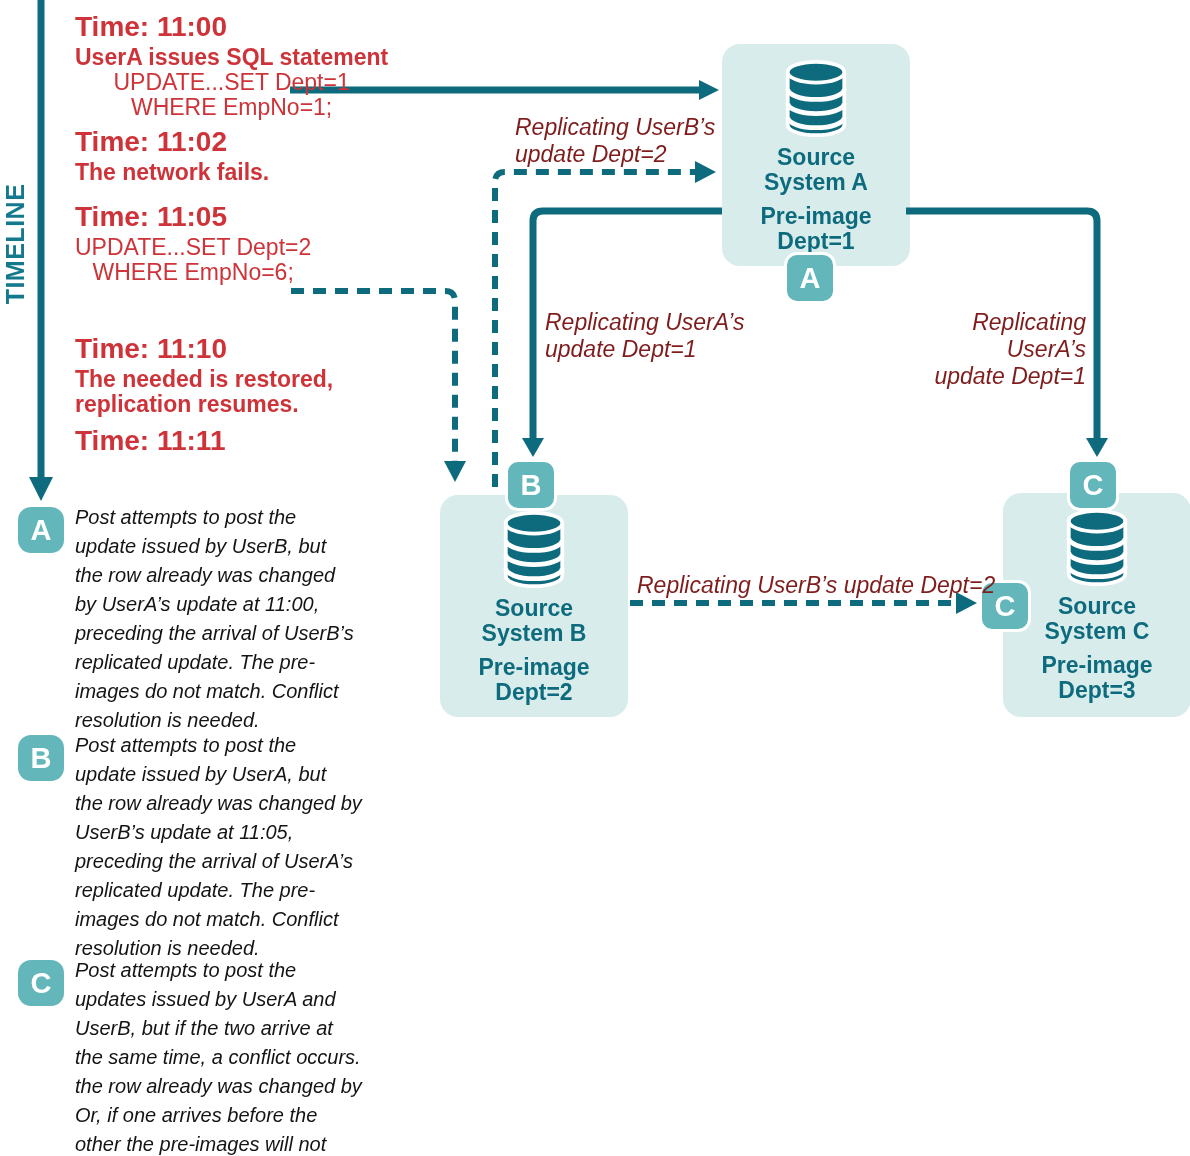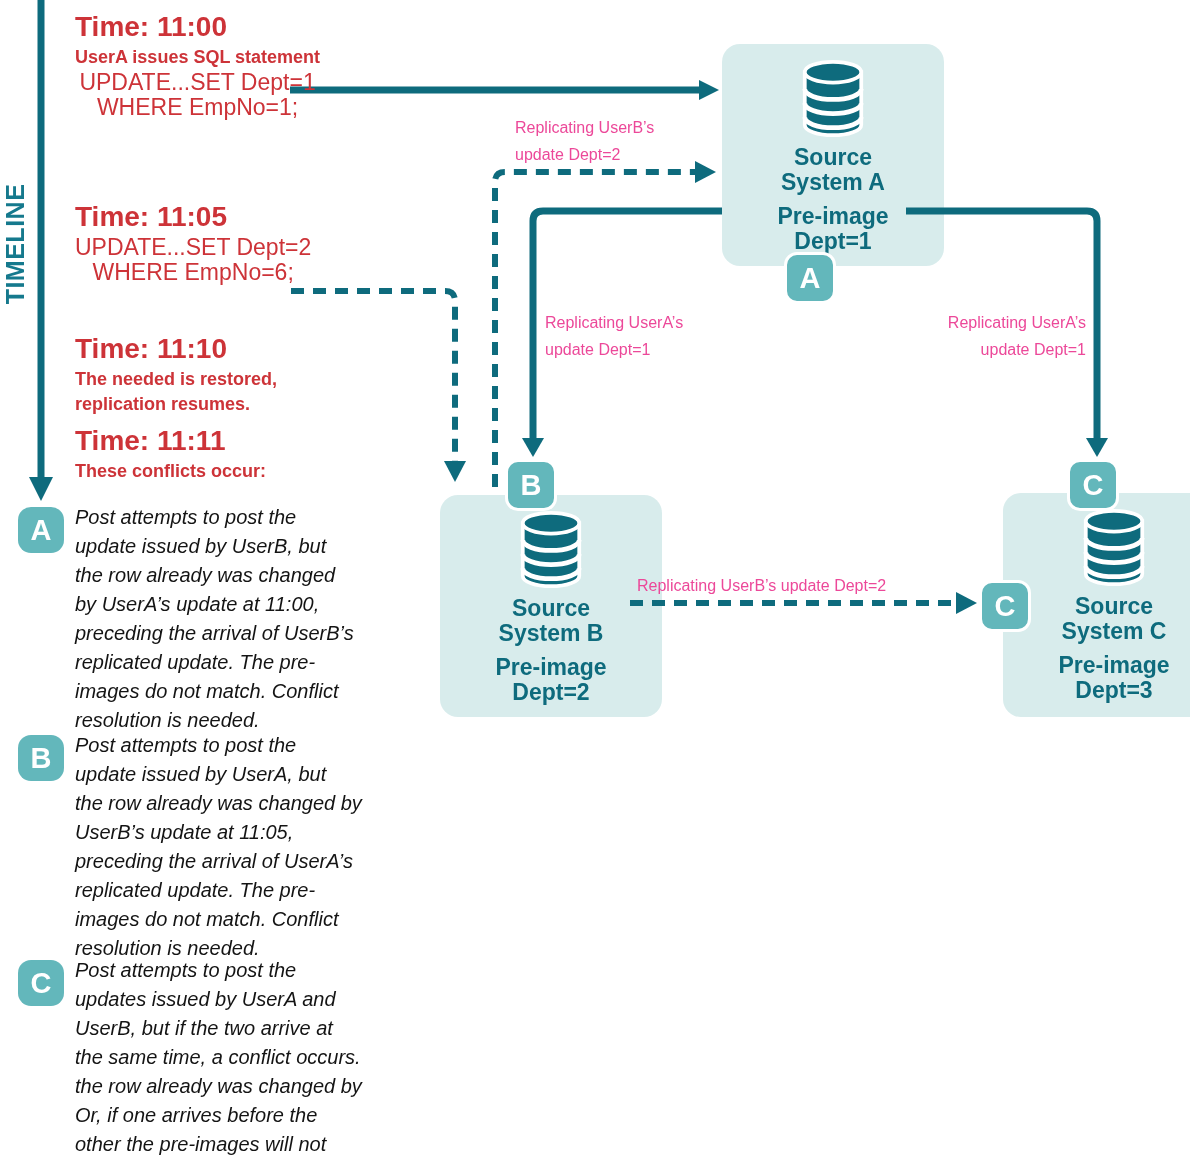--- a/index.html
+++ b/index.html
@@ -10,48 +10,48 @@
   .overlay{position:absolute;left:0;top:0;pointer-events:none;}
   
   .timeline-label{
     position:absolute;left:-64px;top:229px;width:160px;height:30px;
     transform:rotate(-90deg);transform-origin:center;
     text-align:center;color:#15798d;font-weight:bold;font-size:25px;letter-spacing:.5px;
   }
   
   .tblock{position:absolute;left:75px;color:#cd3338;}
   .th{font-weight:bold;font-size:28px;line-height:30px;margin-bottom:3px;}
-  .tb{font-weight:bold;font-size:18px;line-height:25px;white-space:pre-line;}
+  .tb{font-weight:bold;font-size:23px;line-height:25px;white-space:pre-line;}
   .tc{font-weight:normal;font-size:23px;line-height:25px;white-space:pre-line;text-align:center;}
   
   .conflict-text{
     position:absolute;left:75px;width:410px;color:#141414;
     font-size:20px;line-height:29px;white-space:pre-line;font-style:italic;
   }
   
   .badge{
     position:absolute;width:46px;height:46px;border-radius:13px;background:#63b7bb;
     color:#ffffff;font-weight:bold;font-size:29px;
     display:flex;align-items:center;justify-content:center;
   }
   .badge.bordered{border:3px solid #ffffff;}
   
   .sysbox{
-    position:absolute;width:222px;background:#d8ecec;border-radius:18px;
+    position:absolute;width:188px;background:#d8ecec;border-radius:18px;
     text-align:center;
   }
   .sysbox .dbicon{margin-top:15px;}
   .sysname,.syspre{
     font-weight:bold;font-size:23px;line-height:25px;color:#0e6b7d;white-space:pre-line;
   }
   .sysname{margin-top:2px;}
   .syspre{margin-top:9px;}
   
   .rep-label{
-    position:absolute;color:#ec4899;font-size:16px;line-height:27px;white-space:pre-line;
+    position:absolute;color:#7f1d1d;font-size:23px;line-height:27px;white-space:pre-line;font-style:italic;
   }
   .rep-label.right{text-align:right;}
 </style>
 </head>
 <body>
 
 <div class="canvas">
 
   <div class="sysbox" style="left:722px;top:44px;height:222px;">
     <svg class="dbicon" width="66" height="80" viewBox="0 0 68 85">
@@ -120,33 +120,36 @@
   </svg>
 
   <div class="timeline-label">TIMELINE</div>
 
   <div class="tblock" style="top:6px;margin-top:6px;">
     <div class="th">Time: 11:00</div>
     <div class="tb">UserA issues SQL statement</div>
     <div class="tc">UPDATE...SET Dept=1
 WHERE EmpNo=1;</div>
   </div>
+  <div class="tblock" style="top:127px;">
+    <div class="th">Time: 11:02</div>
+    <div class="tb">The network fails.</div>
+  </div>
   <div class="tblock" style="top:202px;">
     <div class="th">Time: 11:05</div>
     <div class="tc">UPDATE...SET Dept=2
 WHERE EmpNo=6;</div>
   </div>
   <div class="tblock" style="top:334px;">
     <div class="th">Time: 11:10</div>
     <div class="tb">The needed is restored,
 replication resumes.</div>
   </div>
   <div class="tblock" style="top:426px;">
     <div class="th">Time: 11:11</div>
-    <div class="tb">These conflicts occur:</div>
   </div>
 
   <div class="badge" style="left:18px;top:507px;">
       <span>A</span>
     </div>
   <div class="conflict-text" style="top:503px;">Post attempts to post the
 update issued by UserB, but
 the row already was changed
 by UserA’s update at 11:00,
 preceding the arrival of UserB’s

